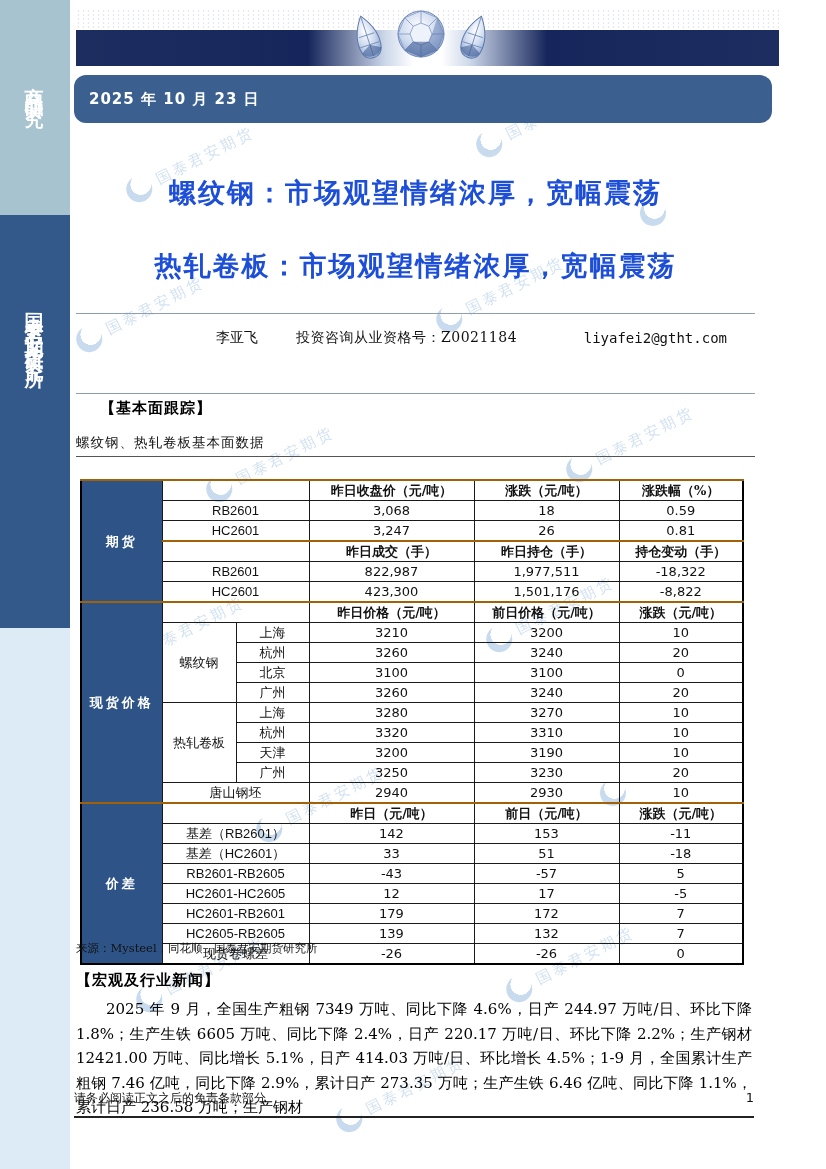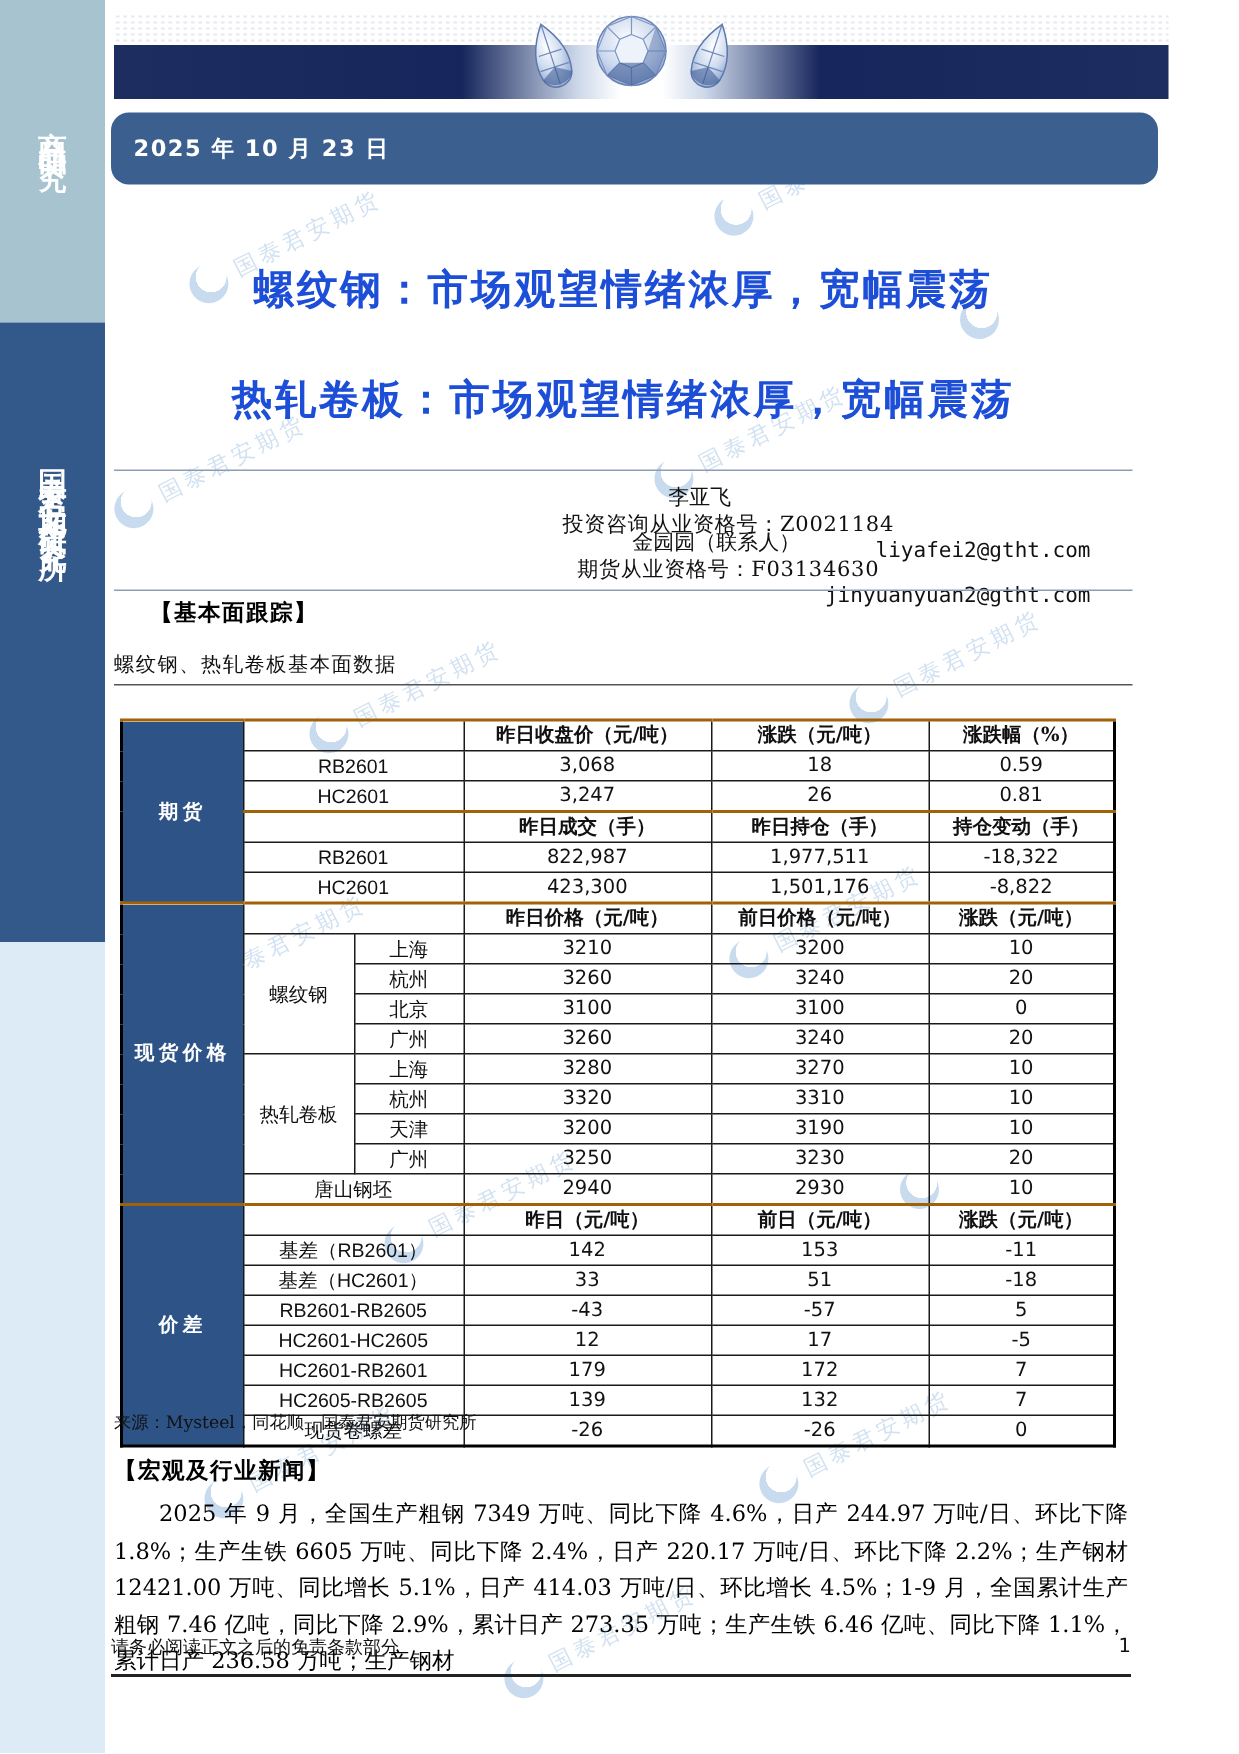--- a/index.html
+++ b/index.html
@@ -31,21 +31,21 @@
       border-radius:12px;color:#ffffff;font-weight:bold;font-size:15px;line-height:48px;
       padding-left:15px;box-sizing:border-box;letter-spacing:1px;font-family:"DejaVu Sans",sans-serif;}
   
   .title{position:absolute;left:76px;width:679px;text-align:center;color:#1d4ed8;
       font-weight:bold;font-size:27px;letter-spacing:2px;white-space:nowrap;}
   .title1{top:175px;} .title2{top:248px;}
   .rule{position:absolute;left:76px;width:679px;height:1px;background:#8d9db3;}
   .rule1{top:313px;} .rule2{top:393px;} .rule3{top:456px;background:#555;}
   
   .analysts{position:absolute;left:76px;top:323px;width:679px;font-size:14px;}
-  .a-row{display:flex;align-items:center;height:30px;padding-left:140px;flex-direction:column;}
+  .a-row{display:flex;align-items:center;height:30px;padding-left:140px;}
   .a-name{flex:0 0 auto;}
   .r1 .a-name{width:80px;} .r2 .a-name{width:128px;}
   .a-cert{flex:0 0 auto;letter-spacing:.5px;}
   .a-email{margin-left:auto;margin-right:28px;font-family:"DejaVu Sans Mono",monospace;font-size:14px;color:#111;}
   
   .h-sec{position:absolute;left:76px;font-weight:bold;font-size:15px;color:#000;letter-spacing:1px;}
   .h-basics{top:399px;padding-left:24px;}
   .h-news{top:971px;}
   .subhead{position:absolute;left:76px;top:434px;font-size:13.5px;letter-spacing:1px;}
   
@@ -193,25 +193,20 @@
     <div class="title title1">螺纹钢：市场观望情绪浓厚，宽幅震荡</div>
     <div class="title title2">热轧卷板：市场观望情绪浓厚，宽幅震荡</div>
     <div class="rule rule1"></div>
 
     <div class="analysts">
       <div class="a-row r1">
         <span class="a-name">李亚飞</span>
         <span class="a-cert">投资咨询从业资格号：Z0021184</span>
         <span class="a-email">liyafei2@gtht.com</span>
       </div>
-      <div class="a-row r2">
-        <span class="a-name">金园园（联系人）</span>
-        <span class="a-cert">期货从业资格号：F03134630</span>
-        <span class="a-email">jinyuanyuan2@gtht.com</span>
-      </div>
     </div>
     <div class="rule rule2"></div>
 
     <div class="h-sec h-basics">【基本面跟踪】</div>
     <div class="subhead">螺纹钢、热轧卷板基本面数据</div>
     <div class="rule rule3"></div>
 
     <table class="tbl">
       <colgroup>
           <col style="width:81px">

